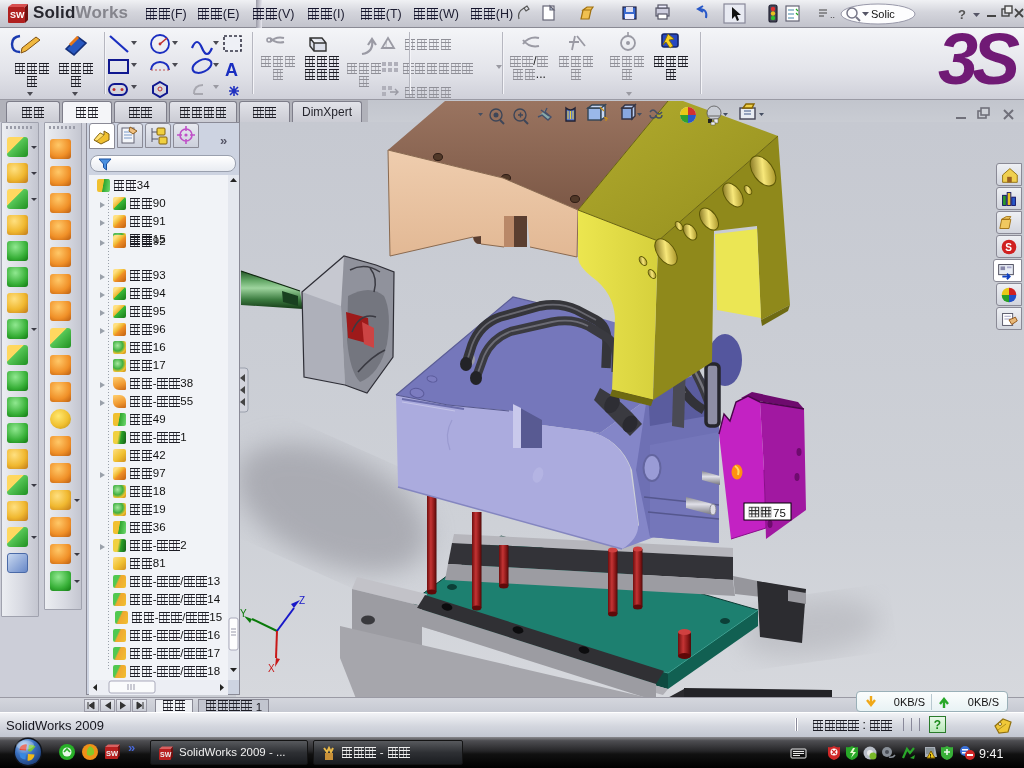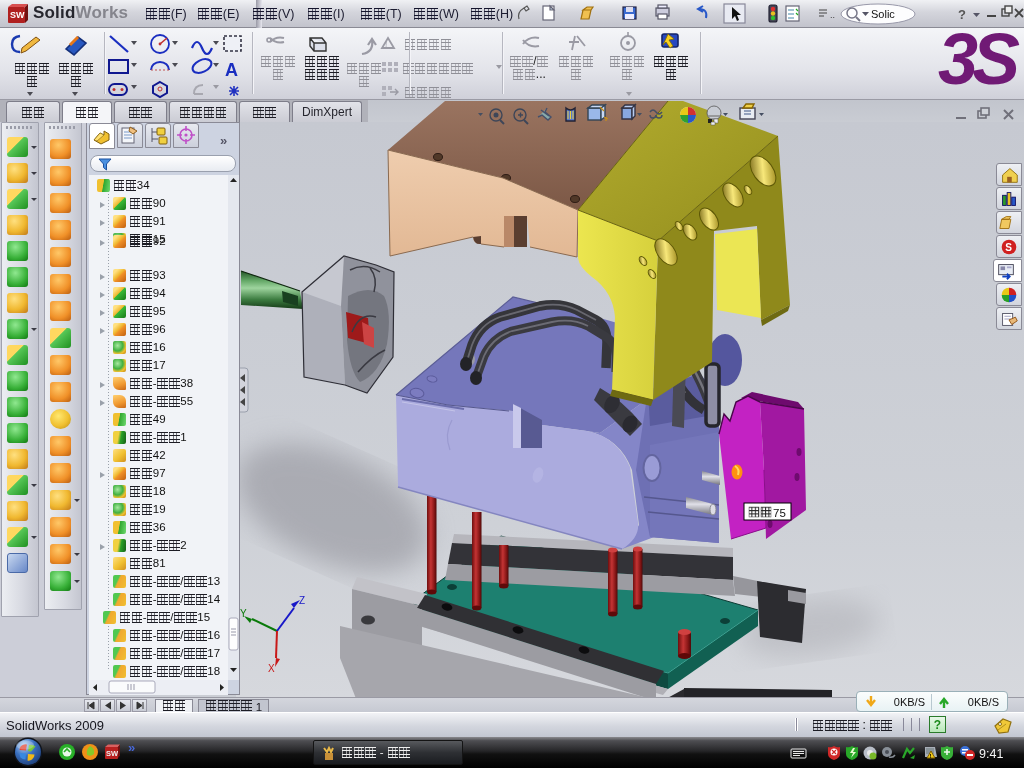--- a/index.html
+++ b/index.html
@@ -591,21 +591,21 @@
       <div class="trow" style="left:26px;top:308px"><span class="tic tl"></span><span class="k"></span><span class="k"></span><b>-</b><span class="k"></span><span class="k"></span><b>1</b></div>
       <div class="trow" style="left:26px;top:326px"><span class="tic tc"></span><span class="k"></span><span class="k"></span><b>42</b></div>
       <div class="trow" style="left:26px;top:344px"><div class="exp"></div><span class="tic tf"></span><span class="k"></span><span class="k"></span><b>97</b></div>
       <div class="trow" style="left:26px;top:362px"><span class="tic tr"></span><span class="k"></span><span class="k"></span><b>18</b></div>
       <div class="trow" style="left:26px;top:380px"><span class="tic tr"></span><span class="k"></span><span class="k"></span><b>19</b></div>
       <div class="trow" style="left:26px;top:398px"><span class="tic tk"></span><span class="k"></span><span class="k"></span><b>36</b></div>
       <div class="trow" style="left:26px;top:416px"><div class="exp"></div><span class="tic tl"></span><span class="k"></span><span class="k"></span><b>-</b><span class="k"></span><span class="k"></span><b>2</b></div>
       <div class="trow" style="left:26px;top:434px"><span class="tic tc"></span><span class="k"></span><span class="k"></span><b>81</b></div>
       <div class="trow" style="left:26px;top:452px"><span class="tic tm"></span><span class="k"></span><span class="k"></span><b>-</b><span class="k"></span><span class="k"></span><b>/</b><span class="k"></span><span class="k"></span><b>13</b></div>
       <div class="trow" style="left:26px;top:470px"><span class="tic tm"></span><span class="k"></span><span class="k"></span><b>-</b><span class="k"></span><span class="k"></span><b>/</b><span class="k"></span><span class="k"></span><b>14</b></div>
-      <div class="trow" style="left:16px;top:488px"><span class="tic tm"></span><span class="k"></span><span class="k"></span><b>-</b><span class="k"></span><span class="k"></span><b>/</b><span class="k"></span><span class="k"></span><b>15</b></div>
+      <div class="trow" style="left:28px;top:488px"><span class="tic tm"></span><span class="k"></span><span class="k"></span><b>-</b><span class="k"></span><span class="k"></span><b>/</b><span class="k"></span><span class="k"></span><b>15</b></div>
       <div class="trow" style="left:26px;top:506px"><span class="tic tm"></span><span class="k"></span><span class="k"></span><b>-</b><span class="k"></span><span class="k"></span><b>/</b><span class="k"></span><span class="k"></span><b>16</b></div>
       <div class="trow" style="left:26px;top:524px"><span class="tic tm"></span><span class="k"></span><span class="k"></span><b>-</b><span class="k"></span><span class="k"></span><b>/</b><span class="k"></span><span class="k"></span><b>17</b></div>
       <div class="trow" style="left:26px;top:542px"><span class="tic tm"></span><span class="k"></span><span class="k"></span><b>-</b><span class="k"></span><span class="k"></span><b>/</b><span class="k"></span><span class="k"></span><b>18</b></div>
     </div>
 </div>
 
 <div class="abs" id="rtp">
     <div class="rtab" style="top:163px"><svg width="24" height="22" viewBox="0 0 24 24">
         <path d="M5,12 l8,-7 l8,7 v8 h-16 z" fill="#f0d050" stroke="#907010"></path>
         <rect x="10" y="14" width="5" height="6" fill="#9a6020"></rect>
@@ -707,20 +707,29 @@
       <circle cx="9" cy="9" r="8" fill="#f09018"></circle>
       <path d="M9,3 q5,2 4,8 q-3,3 -7,1 q-1,-6 3,-9" fill="#88c828"></path>
     </svg>
 <svg class="abs" style="left:103px;top:6px" width="18" height="18">
       <rect x="2" y="4" width="13" height="12" rx="1" fill="#b82020"></rect>
       <path d="M2,4 l3,-2.5 h12 l-2,2.5 z" fill="#d86060"></path>
       <path d="M15,4 l2,-2.5 v11 l-2,2.5z" fill="#701010"></path>
       <text x="3" y="13" font-size="7.5" font-weight="bold" fill="#eee">SW</text>
     </svg>
 <div class="abs" style="left:128px;top:3px;color:#4868d8;font-size:13px;font-weight:bold">»</div>
+<div class="abs tbtn" style="left:150px;width:158px">
+<svg class="abs" style="left:6px;top:4px" width="17" height="17">
+        <rect x="2" y="4" width="12" height="11" rx="1" fill="#b82020"></rect>
+        <path d="M2,4 l3,-2.5 h11 l-2,2.5 z" fill="#d86060"></path>
+        <path d="M14,4 l2,-2.5 v10 l-2,2.5z" fill="#701010"></path>
+        <text x="3" y="12" font-size="7" font-weight="bold" fill="#eee">SW</text>
+      </svg>
+<div class="abs" style="left:28px;top:5px">SolidWorks 2009 - ...</div>
+</div>
 <div class="abs tbtn" style="left:313px;width:150px">
 <svg class="abs" style="left:6px;top:4px" width="17" height="17">
         <path d="M4,3 l3,4 l2,-4 l2,4 l2,-4" stroke="#e8b848" stroke-width="2" fill="none"></path>
         <rect x="5" y="8" width="8" height="7" fill="#c89038"></rect>
       </svg>
 <div class="abs" style="left:27px;top:5px"><span class="k w"></span><span class="k w"></span><span class="k w"></span> - <span class="k w"></span><span class="k w"></span></div>
 </div>
 <svg class="abs" style="left:790px;top:11px" width="18" height="12">
       <rect x="1" y="1" width="15" height="9" rx="1" fill="none" stroke="#e8e8e8"></rect>
       <path d="M3,3.5 h11 M3,5.5 h11 M3,7.5 h7" stroke="#e8e8e8" stroke-width="1.2"></path>

